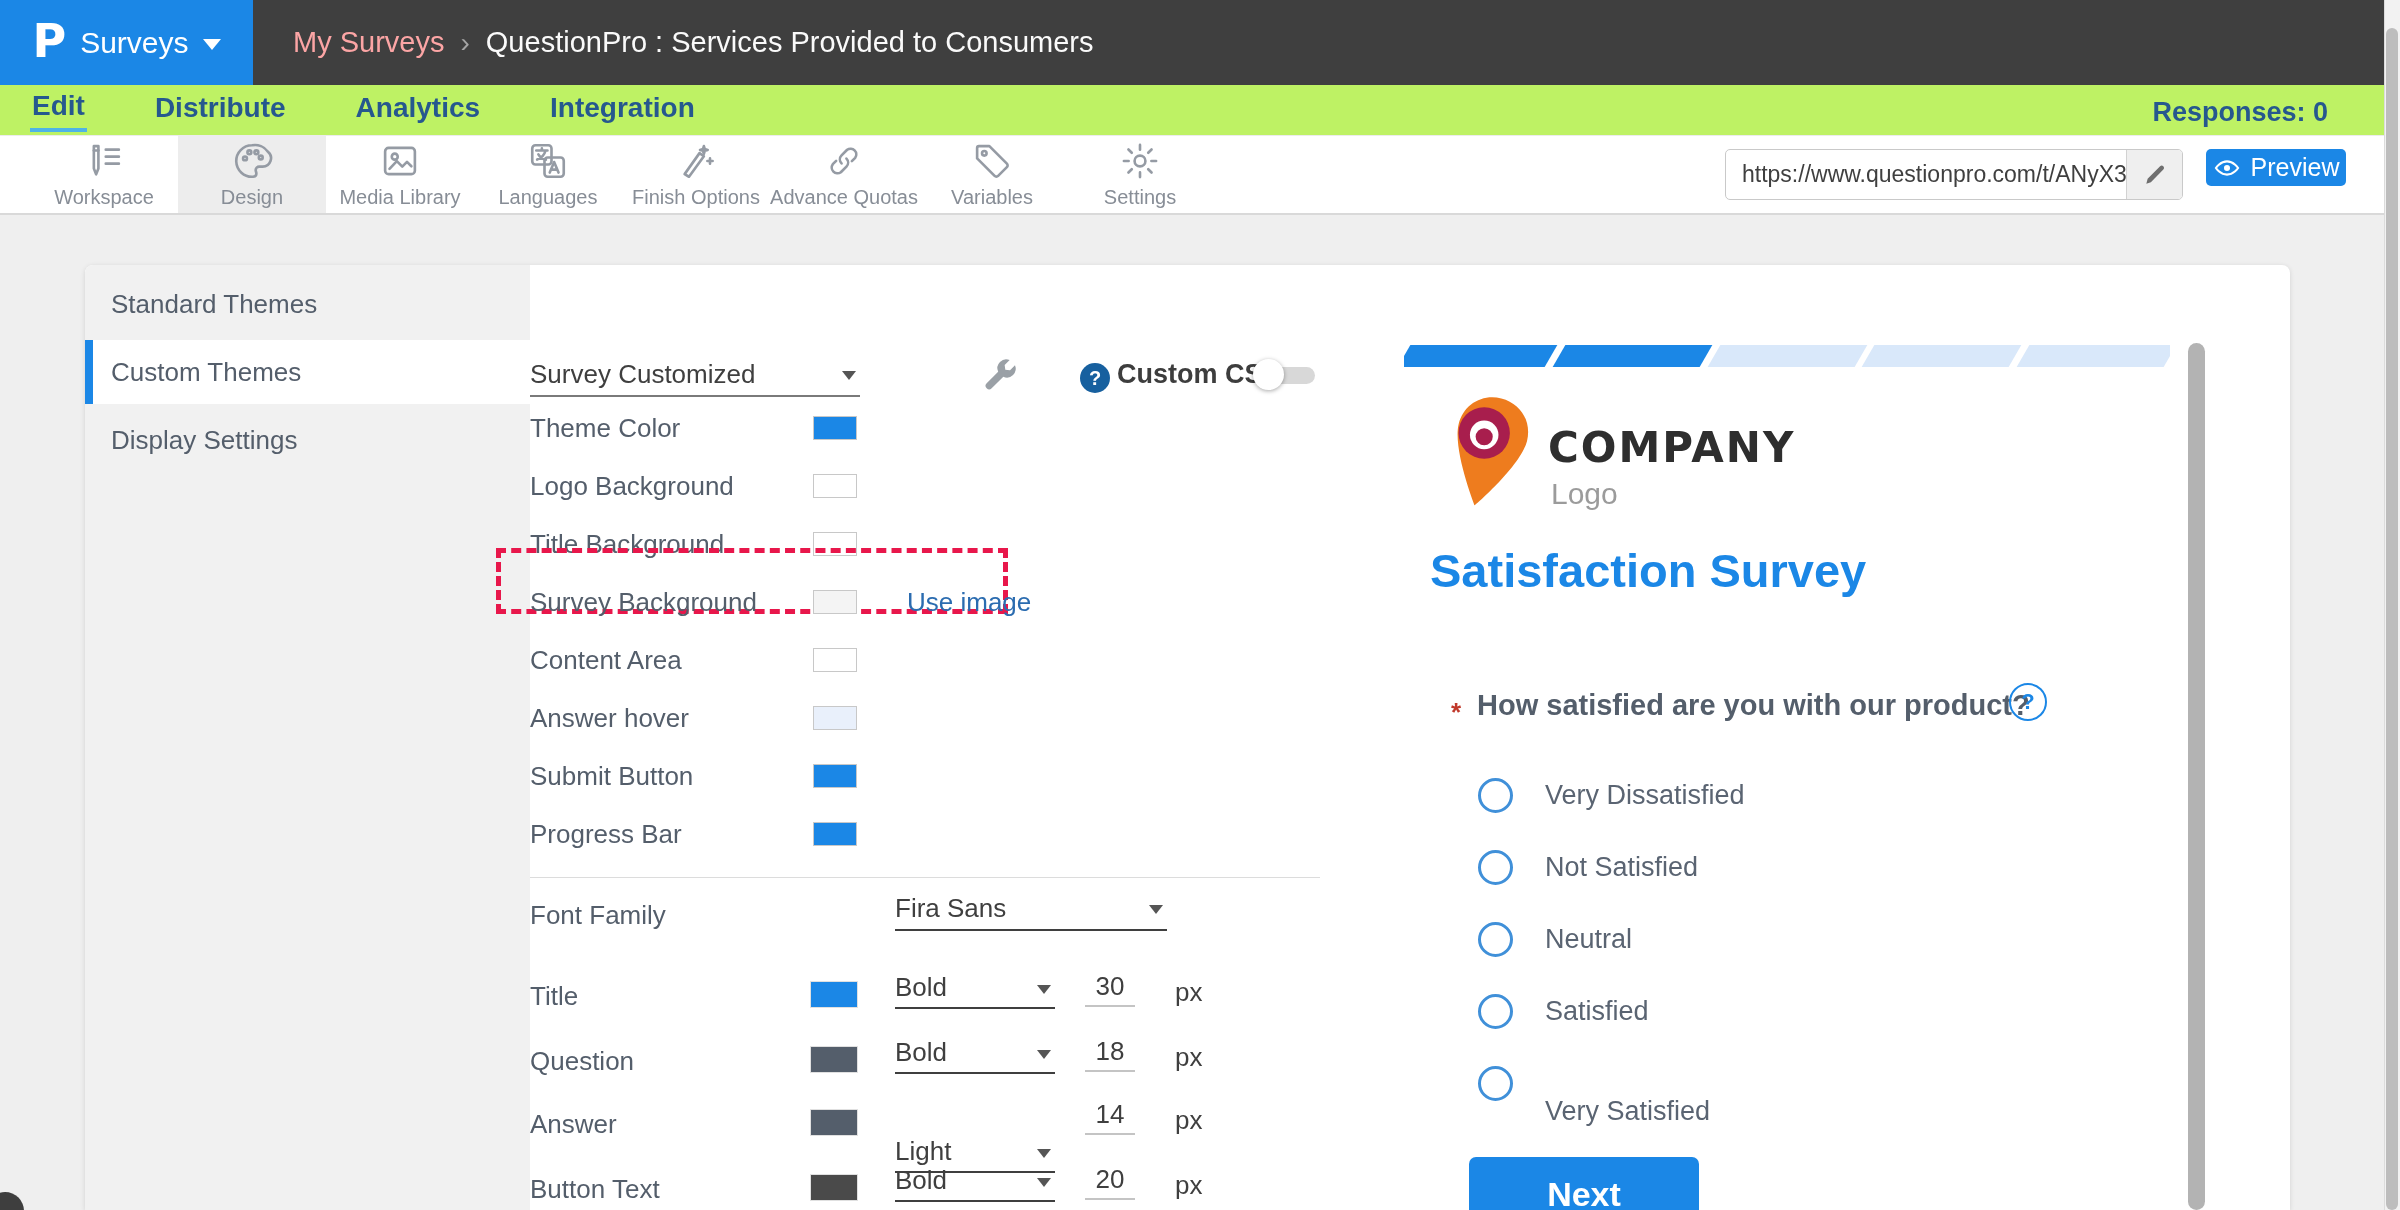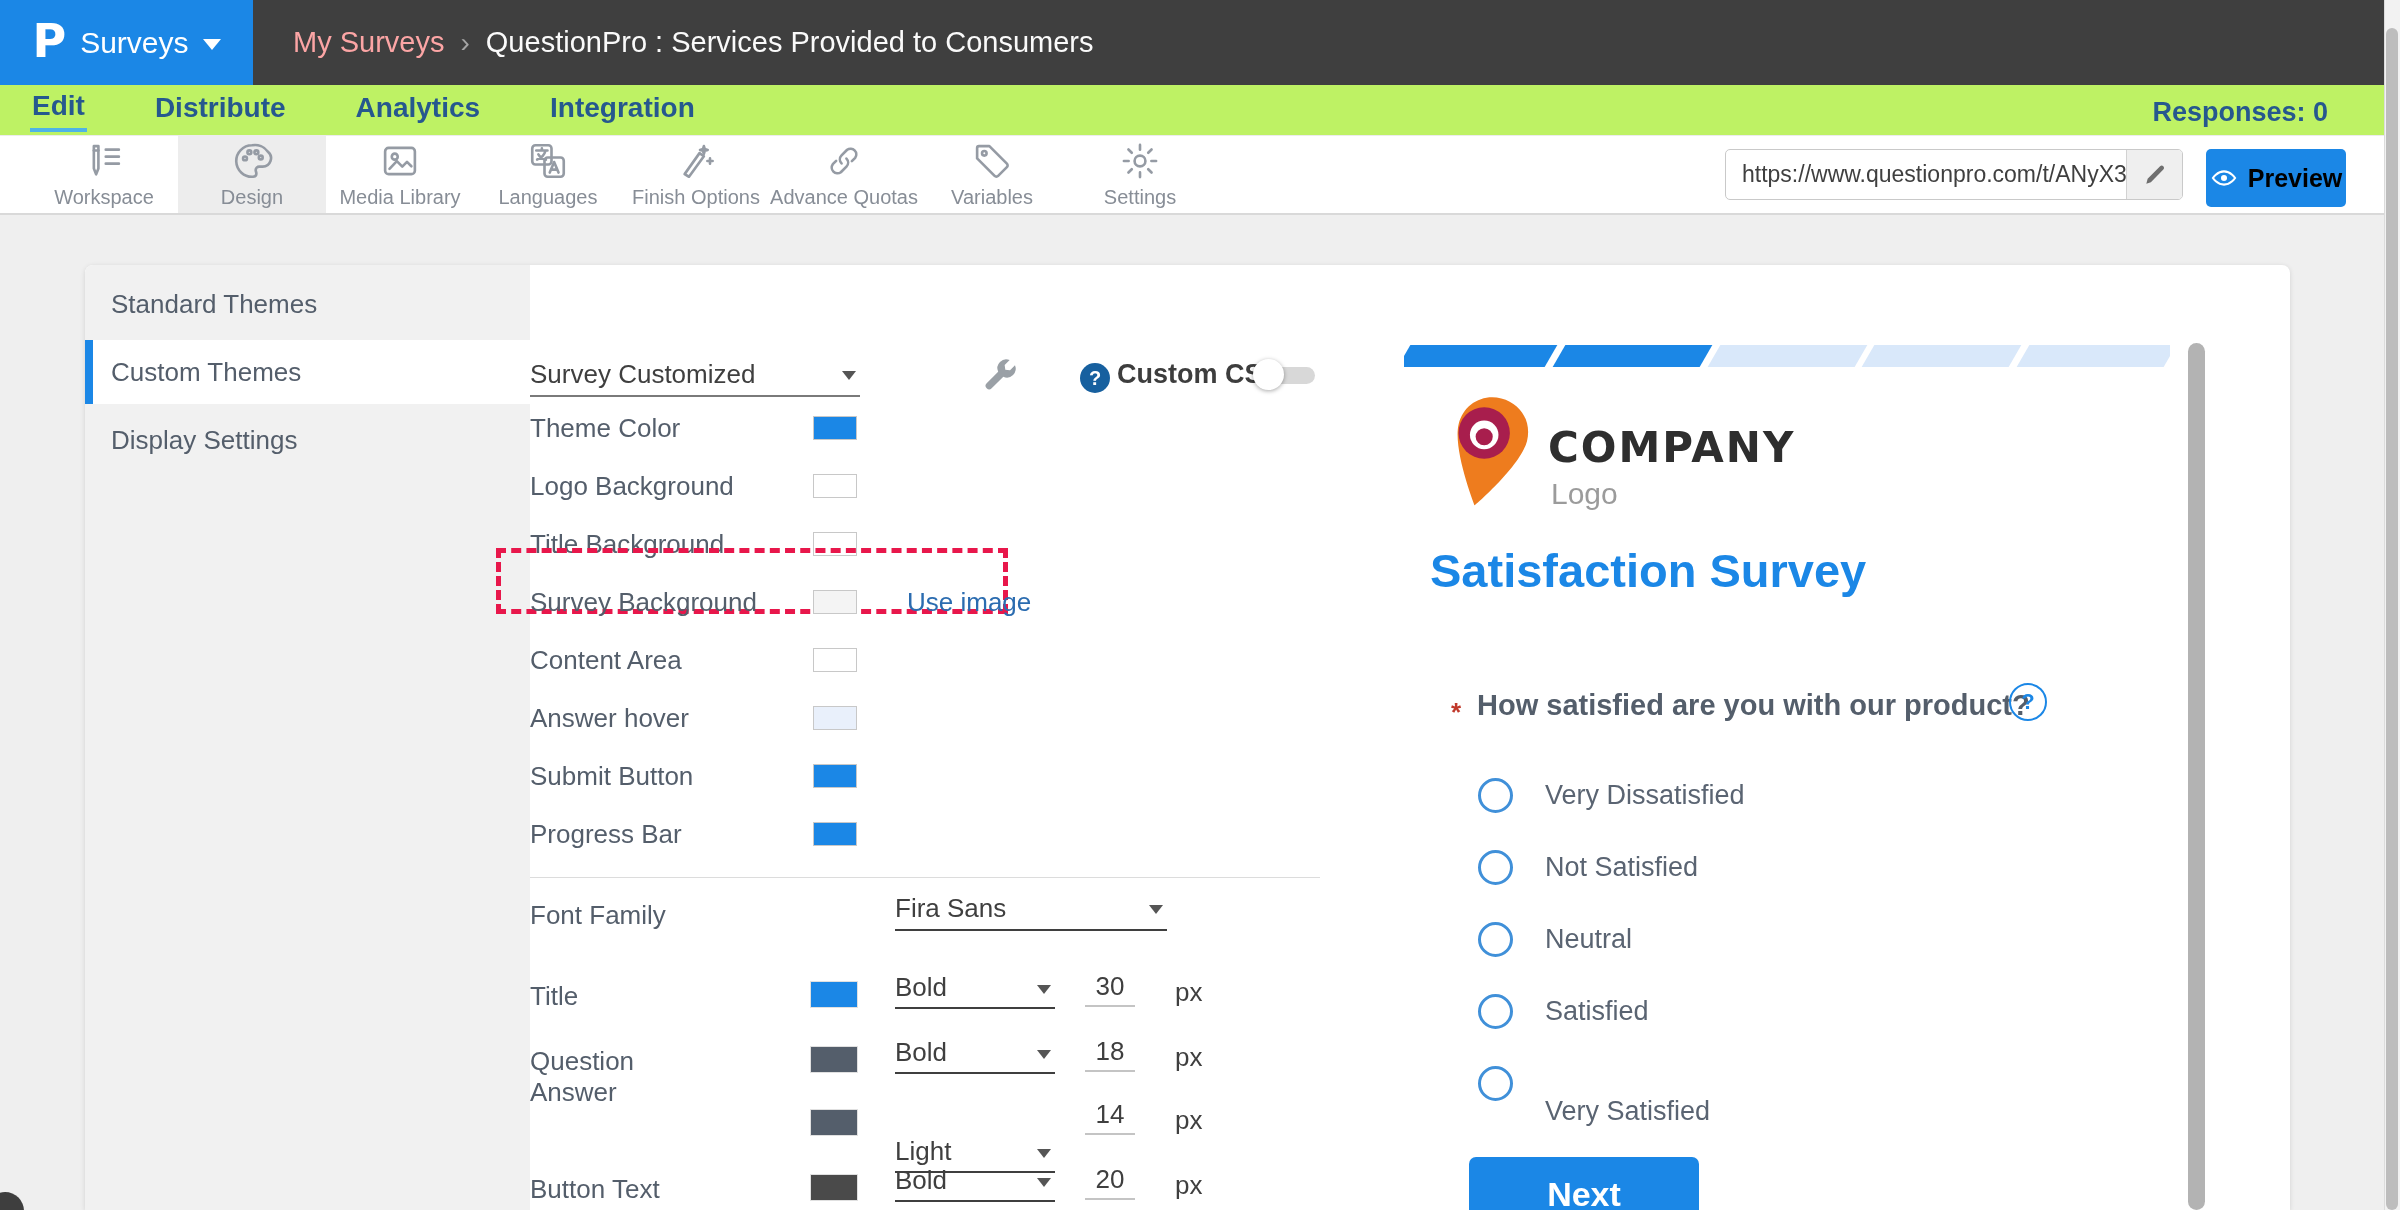--- a/index.html
+++ b/index.html
@@ -31,22 +31,22 @@
   
   .toolbar { position:absolute; left:0; top:136px; width:2400px; height:79px; background:#fff; border-bottom:2px solid #D9D9D9; }
   .tool-items { position:absolute; left:30px; top:0; height:77px; display:flex; }
   .tool-item { width:148px; height:77px; display:flex; flex-direction:column; align-items:center; justify-content:center; gap:4px; cursor:pointer; color:#959BA4; }
   .tool-item.active { background:#EDEDED; }
   .tool-item svg { width:42px; height:42px; stroke:#959BA4; fill:none; stroke-width:1.5; stroke-linecap:round; stroke-linejoin:round; }
   .tool-label { font-size:20px; color:#878D96; white-space:nowrap; }
   .url-wrap { position:absolute; left:1725px; top:13px; width:458px; height:51px; border:1px solid #C9C9C9; border-radius:5px; background:#fff; display:flex; overflow:hidden; }
   .url-input { flex:1; border:none; outline:none; font-size:23px; color:#3F3F3F; padding:0 0 0 16px; font-family:"Liberation Sans", sans-serif; background:transparent; }
   .url-edit { width:56px; background:#EFEFEF; border-left:1px solid #D2D2D2; display:flex; align-items:center; justify-content:center; cursor:pointer; }
-  .preview-btn { position:absolute; left:2206px; top:13px; width:140px; height:58px; background:#1B87E6; color:#000000;
-                 border:none; border-radius:5px; font-size:25px; font-weight:700; display:flex; align-items:center; justify-content:center; gap:10px; cursor:pointer; }
+  .preview-btn { position:absolute; left:2206px; top:13px; width:140px; height:37px; background:#1B87E6; color:#ffffff;
+                 border:none; border-radius:5px; font-size:25px; font-weight:400; display:flex; align-items:center; justify-content:center; gap:10px; cursor:pointer; }
   
   .card { position:absolute; left:85px; top:265px; width:2205px; height:945px; background:#fff;
           border-radius:8px 8px 0 0; box-shadow:0 1px 5px rgba(0,0,0,.12); overflow:hidden; }
   .side-col { position:absolute; left:0; top:0; width:445px; height:945px; background:#F1F1F1; }
   .side-item { position:absolute; left:0; width:445px; height:64px; background:#F1F1F1; display:flex; align-items:center;
                padding-left:26px; font-size:26px; color:#545E6B; cursor:pointer; }
   .side-item.active { background:#fff; border-left:8px solid #1B87E6; padding-left:18px; }
   
   .theme-select { position:absolute; left:445px; top:88px; width:330px; height:44px; border-bottom:2px solid #7A7A7A;
                   font-size:26px; color:#3F3F3F; display:flex; align-items:center; cursor:pointer; }
@@ -284,21 +284,21 @@
 
   <div class="frow-label" style="top:781px;">Question</div>
   <div class="fswatch" style="top: 781px; background-color: rgb(84, 94, 107);"></div>
   <div class="weight-select" style="top:767px;">
     <span>Bold</span>
       <span class="sel-caret"></span>
   </div>
   <input class="size-input" style="top: 767px;" value="18">
   <div class="unit" style="top:777px;">px</div>
 
-  <div class="frow-label" style="top:812px;">Answer</div>
+  <div class="frow-label" style="top:844px;">Answer</div>
   <div class="fswatch" style="top: 844px; background-color: rgb(84, 94, 107);"></div>
   <div class="weight-select" style="top:830px;margin-top:36px;">
     <span>Light</span>
       <span class="sel-caret"></span>
   </div>
   <input class="size-input" style="top: 830px;" value="14">
   <div class="unit" style="top:840px;">px</div>
 
   <div class="frow-label" style="top:909px;">Button Text</div>
   <div class="fswatch" style="top: 909px; background-color: rgb(74, 74, 74);"></div>

